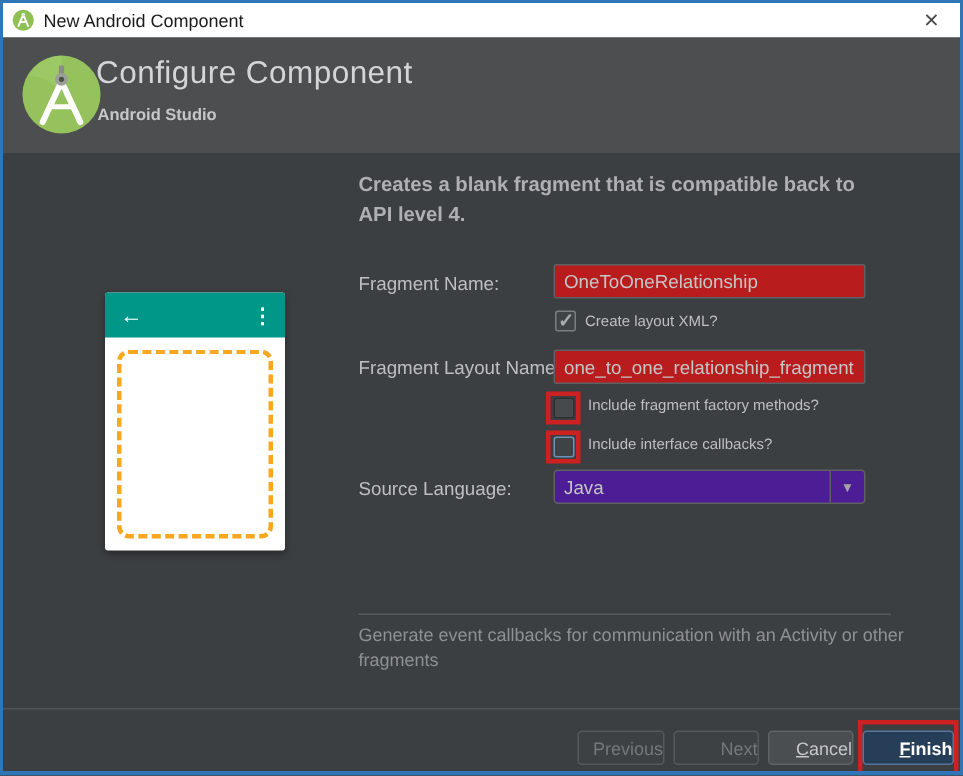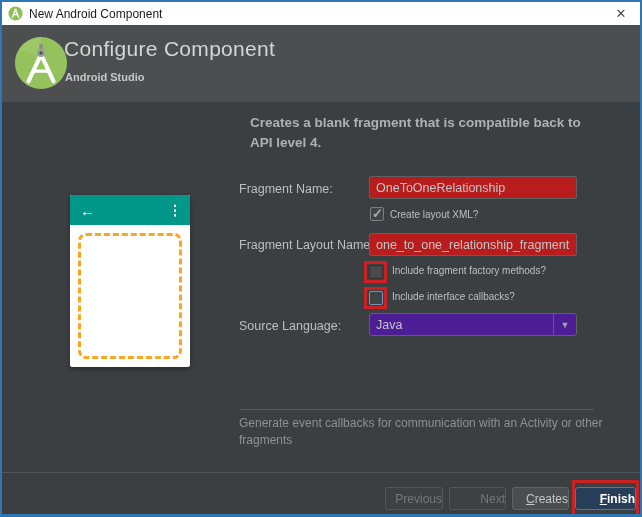--- a/index.html
+++ b/index.html
@@ -29,21 +29,21 @@
   
   .header {
     position:absolute; top:23px; left:0; right:0; height:77px;
     background:#4d4e50;
   }
   .logo { position:absolute; left:12px; top:11px; width:54px; height:54px; }
   .header-title { position:absolute; left:62px; top:12px; font-size:21px; color:#d4d5d6; letter-spacing:.3px; }
   .header-sub { position:absolute; left:63px; top:46px; font-size:11px; font-weight:bold; color:#c6c7c8; }
 
   .heading {
-    position:absolute; left:248px; top:111px; width:332px;
+    position:absolute; left:237px; top:111px; width:332px;
     font-size:13.5px; font-weight:bold; color:#aeb0b2; line-height:20px;
   }
 
   
   .card {
     position:absolute; left:68px; top:193px; width:120px; height:172px;
     background:#ffffff; border-radius:2px; box-shadow:0 2px 5px rgba(0,0,0,.35);
   }
   .card-toolbar {
     position:absolute; top:0; left:0; right:0; height:30px;
@@ -187,21 +187,21 @@
 
   <div class="btn-sep"></div>
 
   <div class="btn disabled" style="left:383px; width:58px;">
     <span>Previous</span>
   </div>
   <div class="btn disabled" style="left:447px; width:57px;">
     <span>Next</span>
   </div>
   <div class="btn normal" style="left:510px; width:57px;">
-    <span class="mnemonic">Creates</span>
+    <span class="mnemonic">Cancel</span>
   </div>
 
   <div class="annotation" style="left:570px; top:478px; width:67px; height:37px;">
     <div class="btn primary" style="position:static; width:73px;">
       <span class="mnemonic">Finish</span>
     </div>
   </div>
 
 </div>
 

